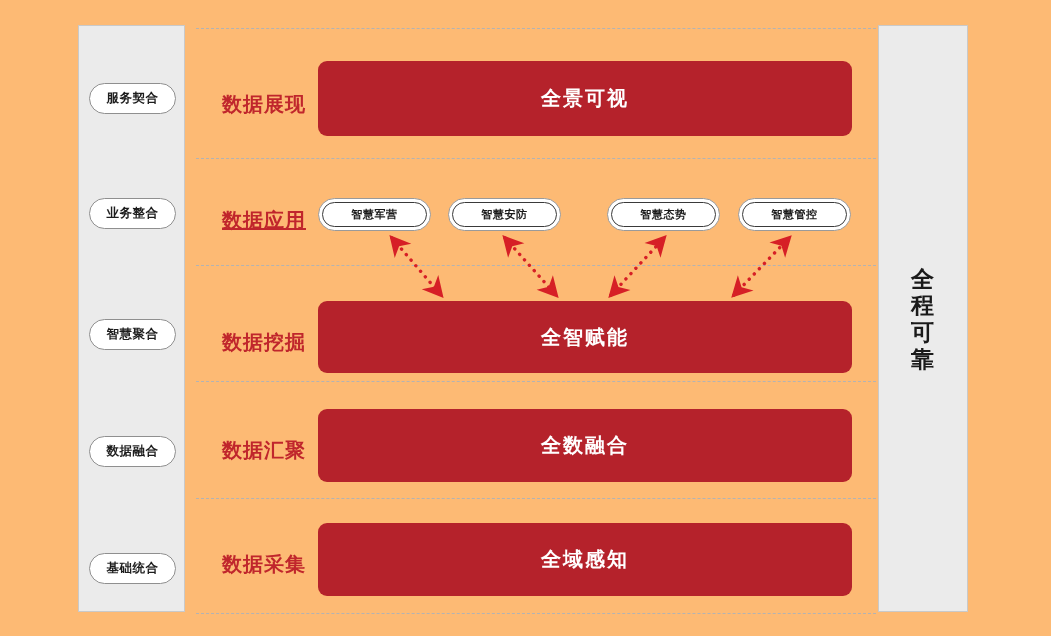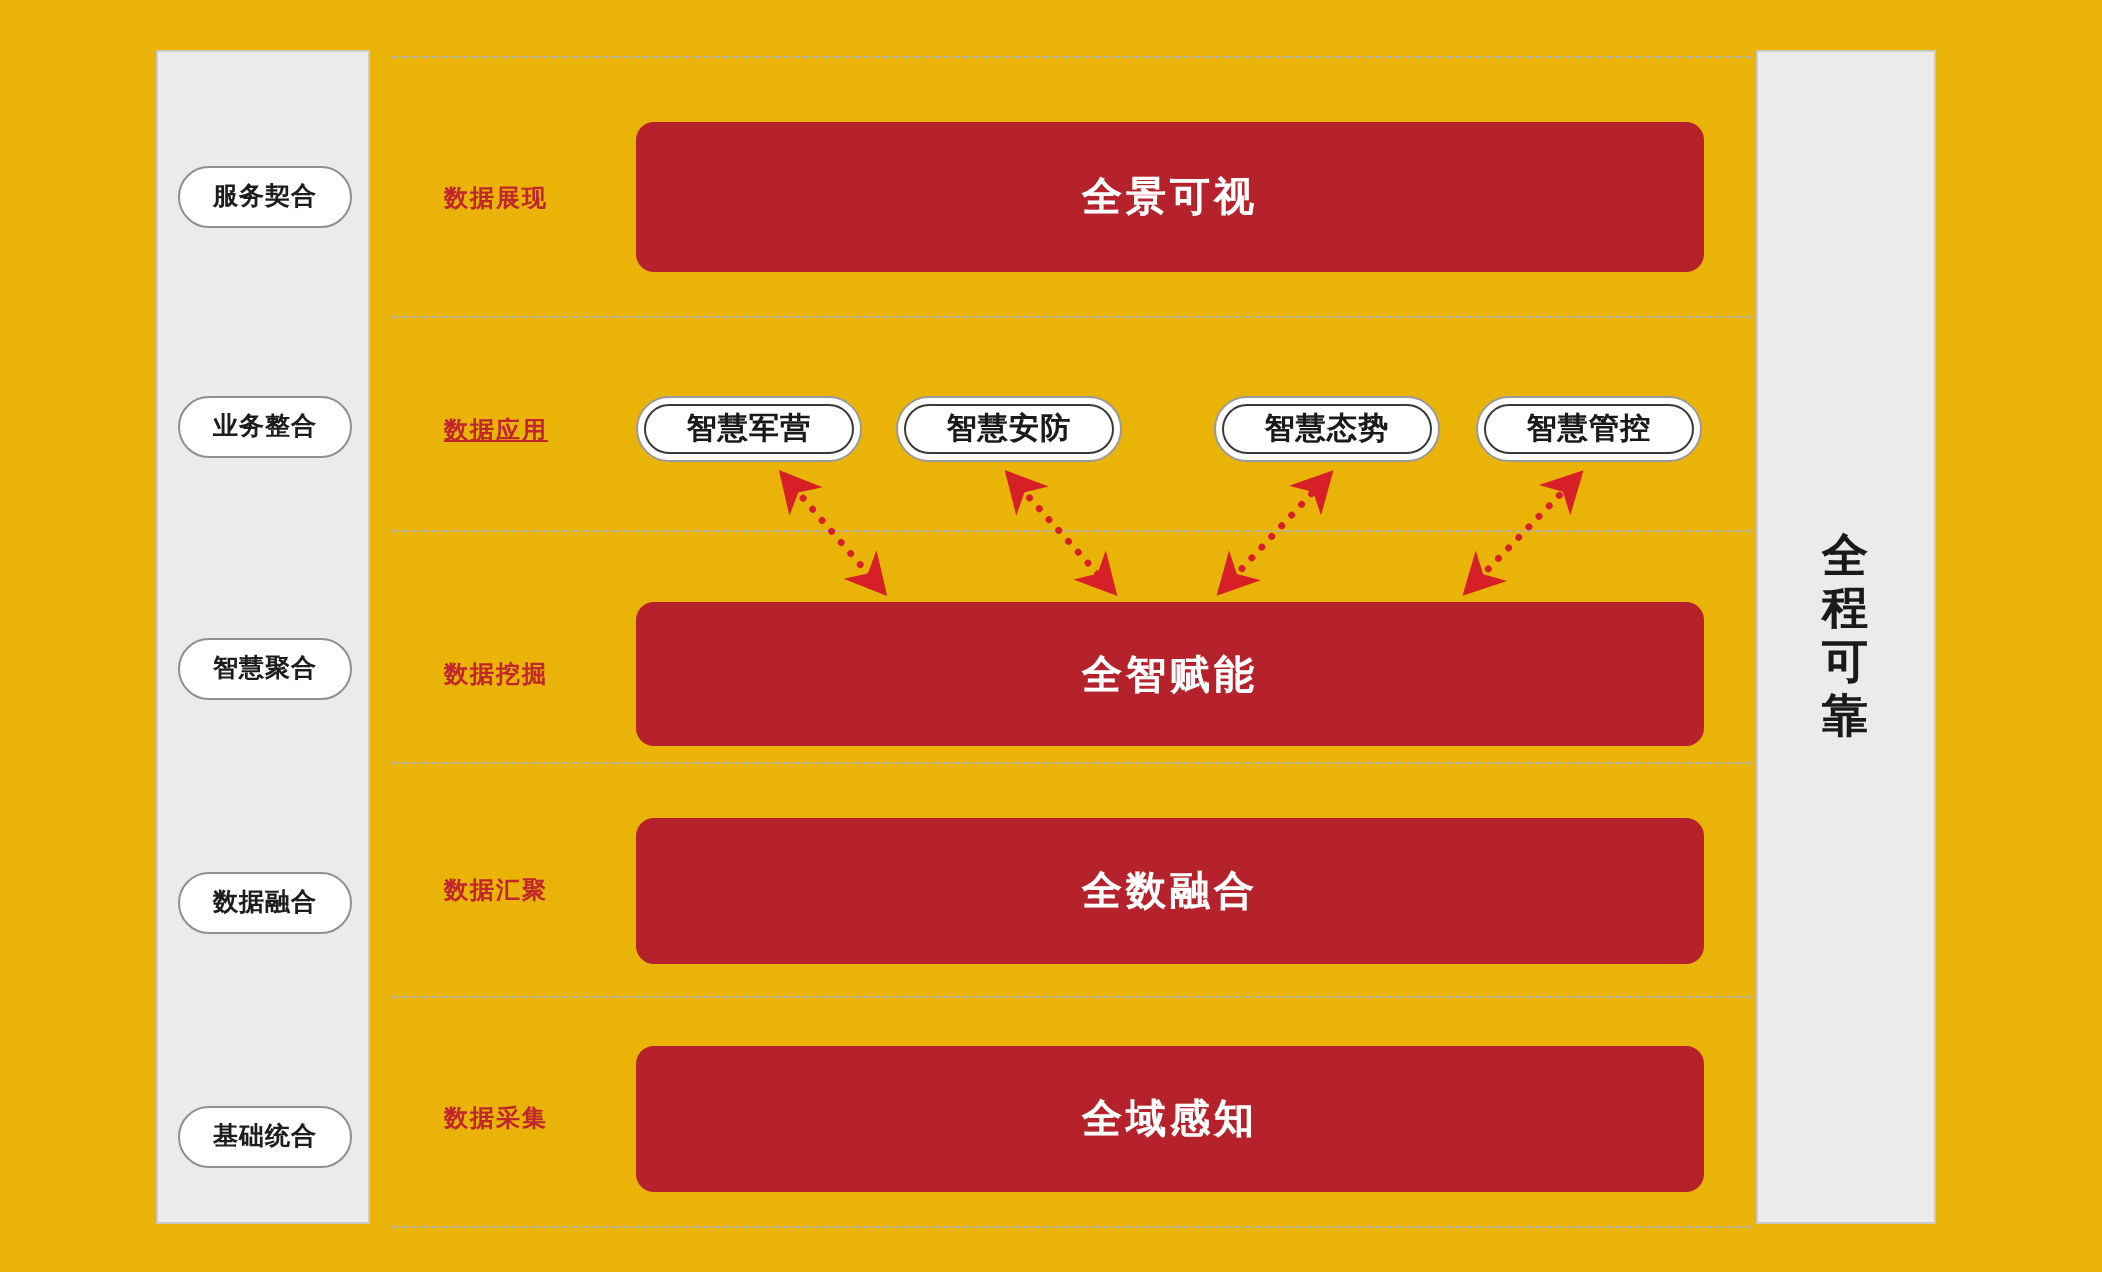--- a/index.html
+++ b/index.html
@@ -1,19 +1,19 @@
 <!DOCTYPE html>
 <html><head>
 <meta charset="utf-8">
 <style>
   html,body{margin:0;padding:0;background:#ffffff;}
   body{width:1051px;height:636px;overflow:hidden;
        font-family:"DejaVu Sans","Liberation Sans",sans-serif;}
 
-  #stage{position:relative;width:1051px;height:636px;background:#eab308;}
+  #stage{position:relative;width:1051px;height:636px;background:#fdba74;}
 
   
   .side-panel{
     position:absolute;background:#ebebeb;border:1px solid #c9c9c9;
     box-sizing:border-box;
   }
   #left-panel{left:78px;top:25px;width:107px;height:587px;}
   #right-panel{left:878px;top:25px;width:90px;height:587px;}
 
   .stage-pill{
@@ -34,21 +34,21 @@
 
   
   .divider{
     position:absolute;left:196px;width:680px;height:0;
     border-top:1.5px dashed #b3b3b3;
   }
 
   
   .row-label{
     position:absolute;left:222px;width:86px;
-    font-size:12px;font-weight:bold;color:#c0262c;
+    font-size:20px;font-weight:bold;color:#c0262c;
     letter-spacing:1px;text-align:left;
   }
 
   
   .bar{
     position:absolute;left:318px;width:534px;
     background:#b5222b;border-radius:9px;
     display:flex;align-items:center;justify-content:center;
     color:#ffffff;font-size:20px;font-weight:bold;letter-spacing:2px;
     box-sizing:border-box;
@@ -59,21 +59,21 @@
     position:absolute;top:198px;width:113px;height:33px;
     border:1.4px solid #9a9a9a;border-radius:18px;
     box-sizing:border-box;background:#fff;
     padding:3px;
   }
   .app-pill .inner{
     width:100%;height:100%;
     border:1.4px solid #3a3a3a;border-radius:14px;
     box-sizing:border-box;
     display:flex;align-items:center;justify-content:center;
-    font-size:15px;font-weight:600;color:#1a1a1a;letter-spacing:.6px;
+    font-size:11px;font-weight:600;color:#1a1a1a;letter-spacing:.6px;
     background:#fff;
   }
 
   
   #arrow-layer{position:absolute;left:0;top:0;width:1051px;height:636px;
                pointer-events:none;}
 </style>
 </head>
 <body>
 

